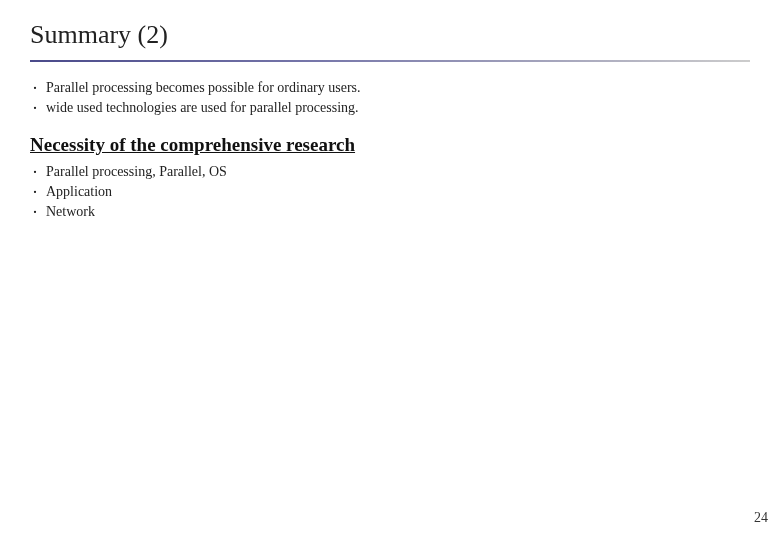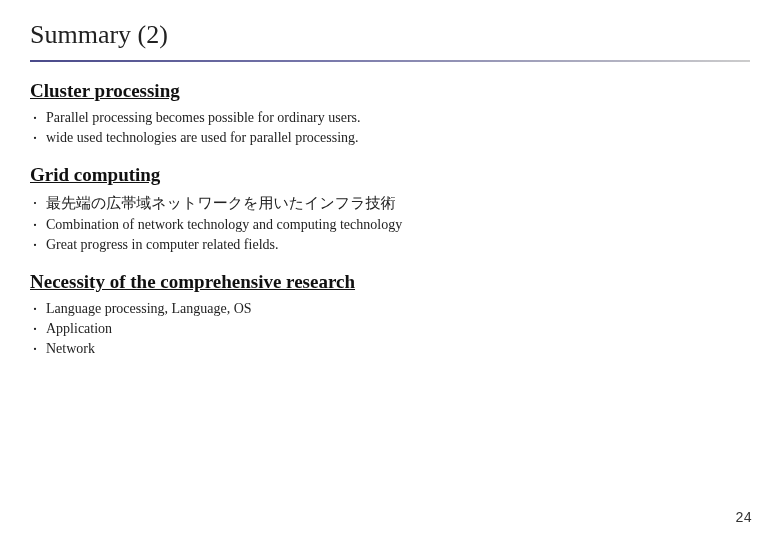--- a/index.html
+++ b/index.html
@@ -76,54 +76,45 @@
       font-family: 'MS Gothic', 'Meiryo', sans-serif;
     }
 
     .section {
       margin-bottom: 18px;
     }
 
     .page-number {
       position: absolute;
       bottom: 14px;
-      right: 28px;
+      right: 12px;
       font-size: 14px;
       color: #333333;
-      font-family: Liberation Mono, monospace;
+      font-family: Liberation Serif, serif;
     }
   </style>
 </head>
 <body>
 
 <div class="page-container">
 
   <h1 class="page-title">Summary (2)</h1>
   <div class="title-divider"></div>
 
   <div class="section">
-    <div class="section-title">Cluster processing</div>
     <ul class="bullet-list">
       <li>Parallel processing becomes possible for ordinary users.</li>
       <li>wide used technologies are used for parallel processing.</li>
     </ul>
   </div>
 
-  <div class="section">
-    <div class="section-title">Grid computing</div>
-    <ul class="bullet-list">
-      <li class="japanese">最先端の広帯域ネットワークを用いたインフラ技術</li>
-      <li>Combination of network technology and computing technology</li>
-      <li>Great progress in computer related fields.</li>
-    </ul>
-  </div>
 
   <div class="section">
     <div class="section-title">Necessity of the comprehensive research</div>
     <ul class="bullet-list">
-      <li>Language processing, Language, OS</li>
+      <li>Parallel processing, Parallel, OS</li>
       <li>Application</li>
       <li>Network</li>
     </ul>
   </div>
 
   <div class="page-number">24</div>
 </div>
 
 </body></html>

